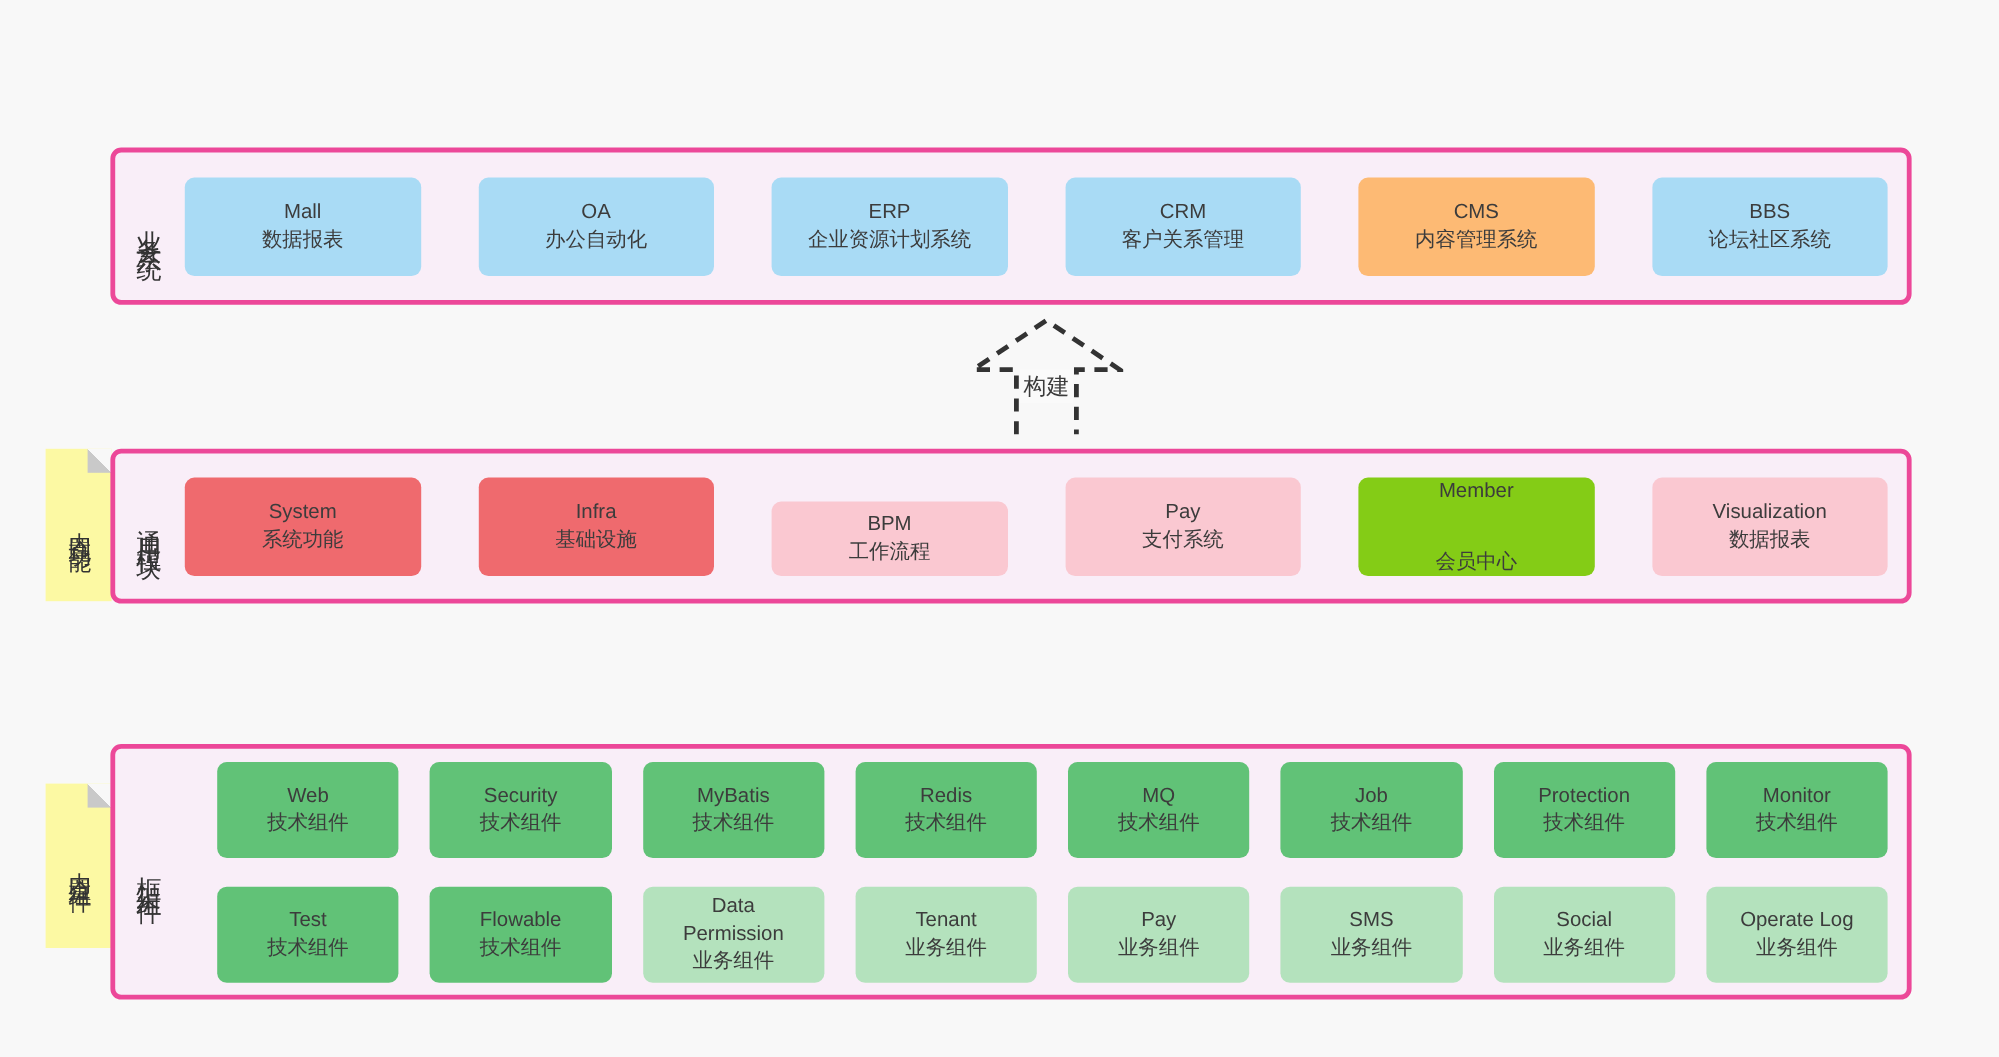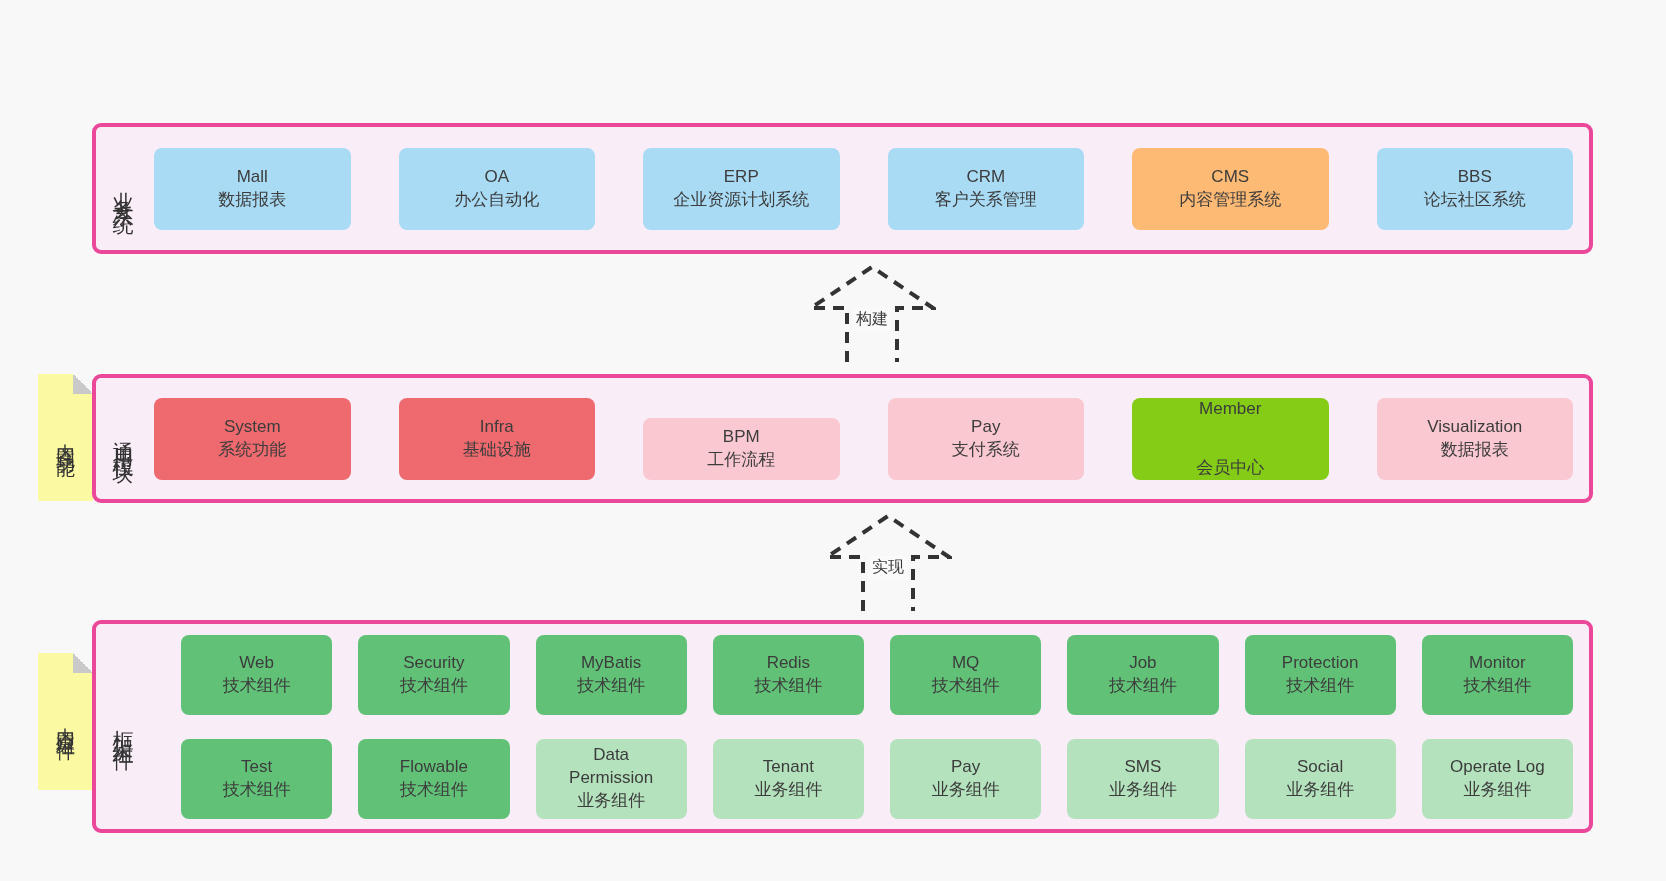--- a/index.html
+++ b/index.html
@@ -35,21 +35,21 @@
              letter-spacing:5px;color:#333;}
   .fold{position:absolute;top:0;right:0;width:20px;height:20px;
         background:linear-gradient(to bottom left,#f8f8f8 50%,#c9c9c9 50%);}
 
   
   .arrow{position:absolute;width:128px;z-index:1;}
   #arrow-build{left:808px;top:262px;height:100px;}
   #arrow-implement{left:824px;top:510px;height:102px;}
   .arrow svg{display:block;width:100%;height:100%;}
   .arrow-label{position:absolute;left:50%;top:46px;transform:translateX(-50%);
-               background:#fafafa;padding:1px 3px;font-size:16px;color:#3b3b3b;white-space:nowrap;}
+               background:#fafafa;padding:1px 3px;font-size:19px;color:#3b3b3b;white-space:nowrap;}
 </style>
 </head>
 <body>
 
 <div class="canvas">
 
   <div class="tab" id="tab-modules">
     <div class="fold"></div>
     <span class="tab-label">内置功能</span>
   </div>
@@ -122,26 +122,20 @@
             <div class="box-zh">会员中心</div>
           </div>
           <div class="box" style="background-color: rgb(250, 200, 209);">
             <div class="box-en">Visualization</div>
             <div class="box-zh">数据报表</div>
           </div>
         </div>
       </div>
   </div>
 
-  <div class="arrow" id="arrow-implement">
-    <svg viewBox="0 0 128 100">
-      <path d="M 39 100 L 39 46 L 3 46 L 64 5 L 125 46 L 89 46 L 89 100" fill="none" stroke="#333333" stroke-width="4" stroke-dasharray="11 8"></path>
-    </svg>
-    <span class="arrow-label">实现</span>
-  </div>
 
   <div class="sec" id="sec-framework">
     <span class="sec-label">框架组件</span>
     <div class="boxes">
         <div class="box-row">
           <div class="box" style="background-color: rgb(97, 194, 119);">
             <div class="box-en">Web</div>
             <div class="box-zh">技术组件</div>
           </div>
           <div class="box" style="background-color: rgb(97, 194, 119);">

